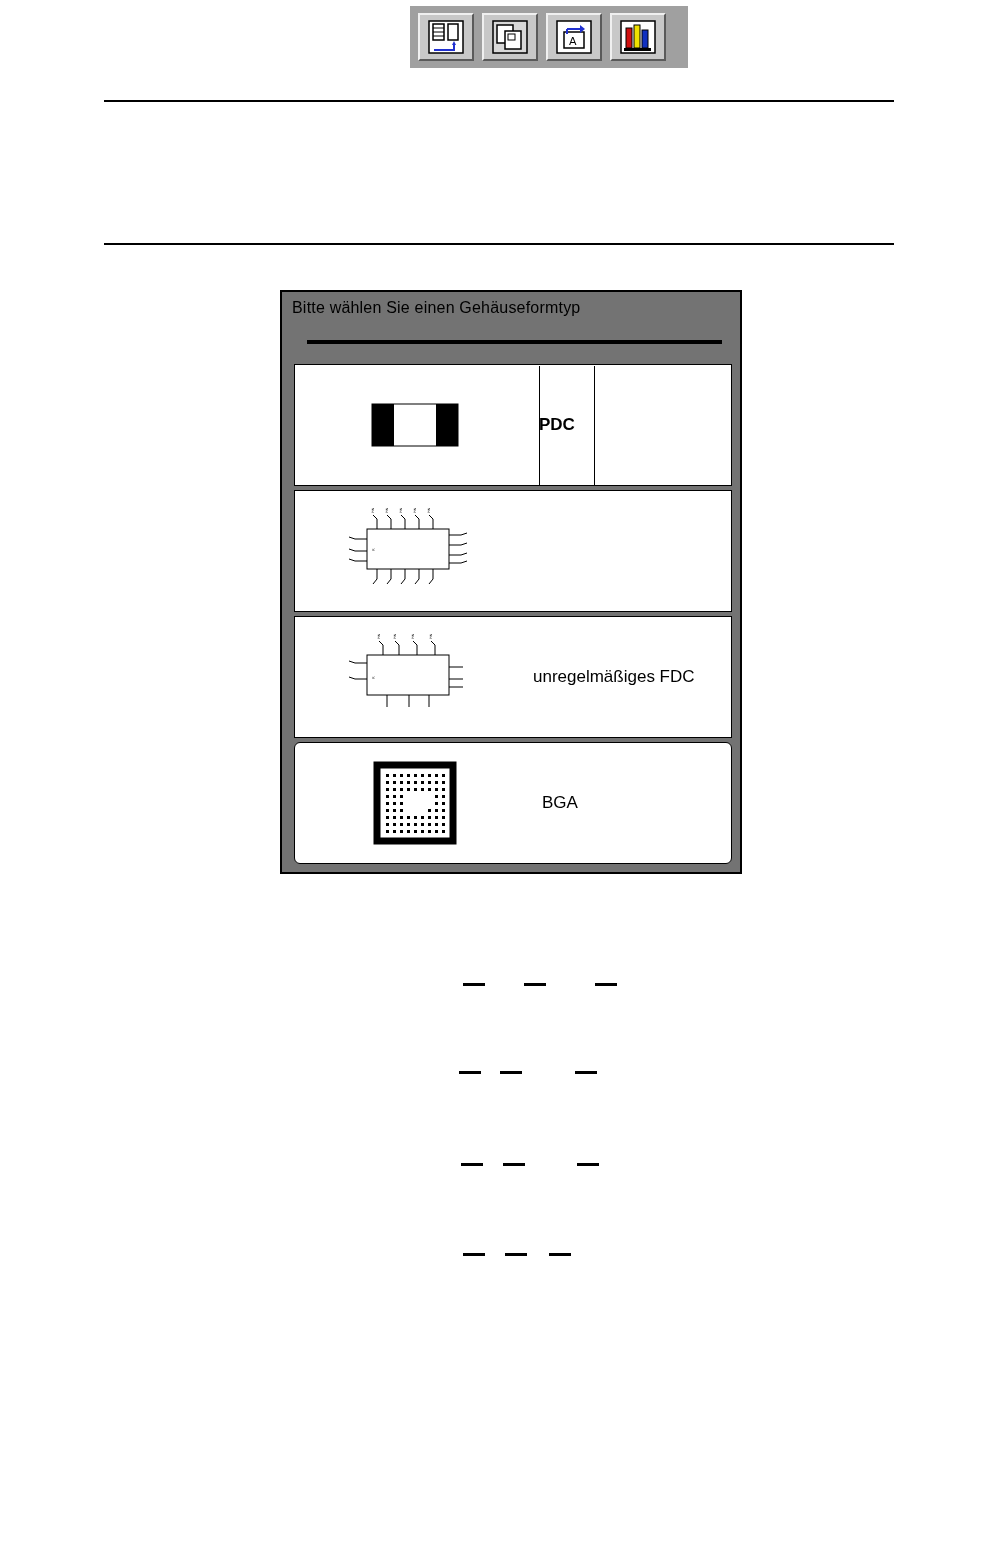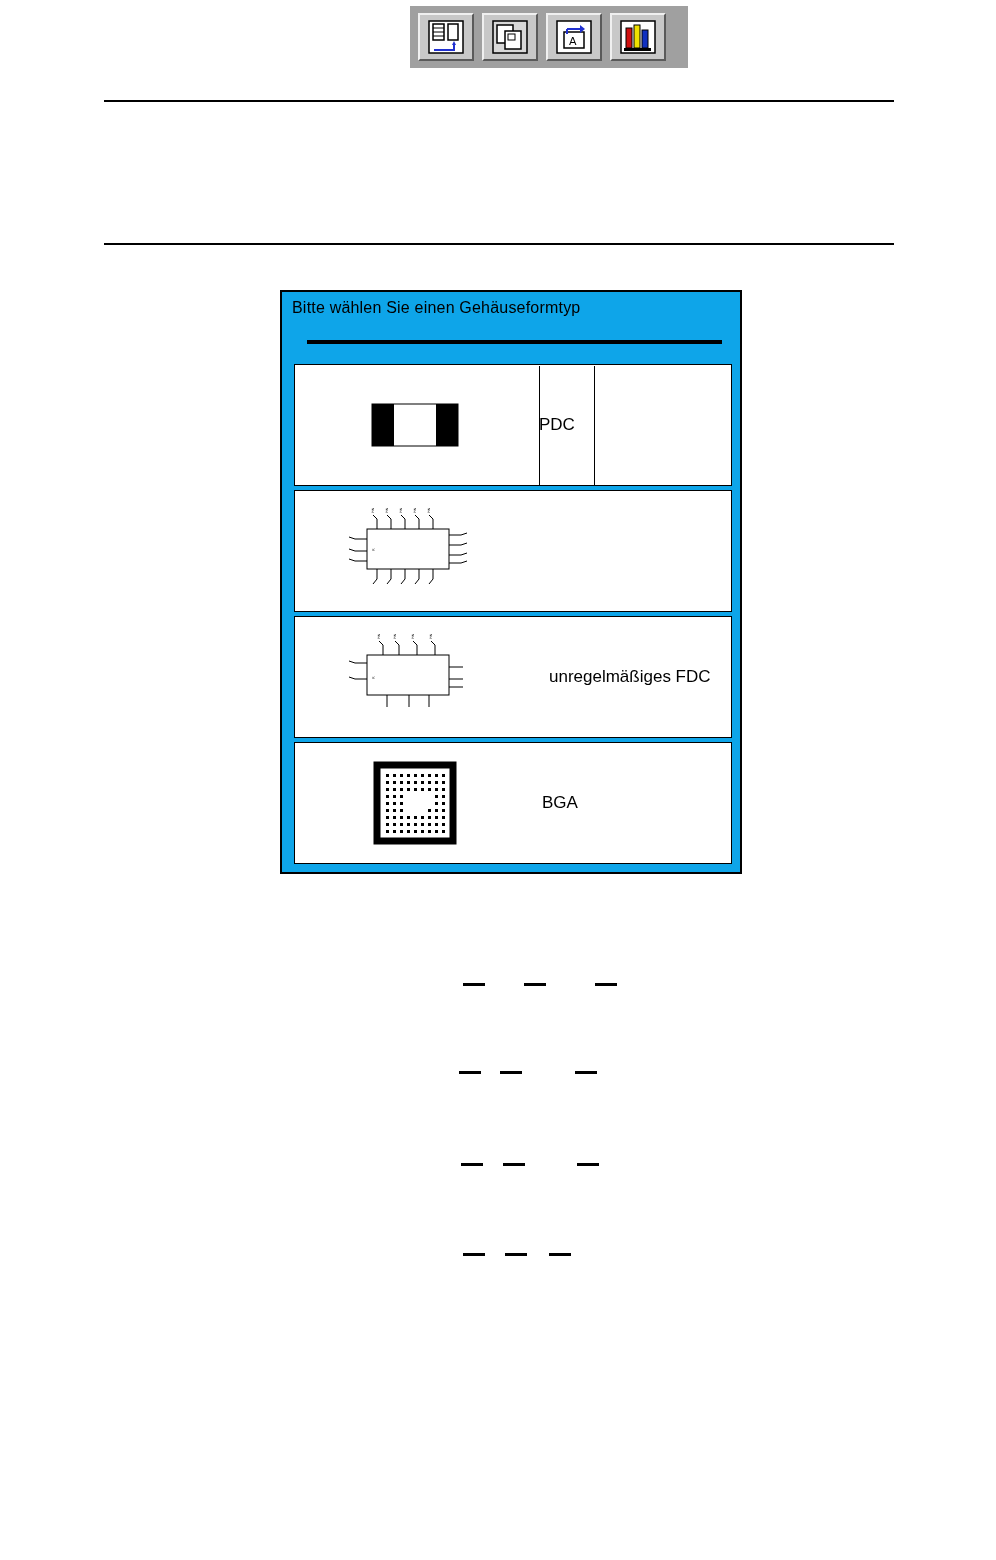--- a/index.html
+++ b/index.html
@@ -57,21 +57,21 @@
   #rule-top { top: 100px; }
   #rule-bottom { top: 243px; }
 
   
   #dialog {
     position: absolute;
     left: 280px;
     top: 290px;
     width: 462px;
     height: 584px;
-    background: #0ea5e9;
+    background: #737373;
     border: 2px solid #000000;
     box-sizing: border-box;
   }
   #dialog-title {
     position: absolute;
     left: 10px;
     top: 7px;
     font-size: 16px;
     letter-spacing: 0.2px;
     white-space: nowrap;
@@ -86,37 +86,37 @@
   }
 
   .pkg-row {
     position: absolute;
     left: 12px;
     width: 438px;
     border: 1px solid #000000;
     box-sizing: border-box;
     background: #ffffff;
   }
-  #row-0 { top: 72px;  height: 122px; }
+  #row-0 { top: 72px;  height: 122px; font-weight: bold; }
   #row-1 { top: 198px; height: 122px; }
   #row-2 { top: 324px; height: 122px; }
-  #row-3 { top: 450px; height: 122px; }
+  #row-3 { top: 450px; height: 122px; border-radius: 6px; }
 
   .pkg-label {
     position: absolute;
     top: 0;
     bottom: 0;
     display: flex;
     align-items: center;
     font-size: 17px;
     white-space: nowrap;
   }
   #label-0 { left: 244px; }
   #label-1 { left: 238px; }
-  #label-2 { left: 238px; margin-left: 16px; }
+  #label-2 { left: 238px; }
   #label-3 { left: 247px; }
 
   .pkg-art {
     position: absolute;
     top: 0;
     bottom: 0;
     left: 0;
     width: 240px;
     display: flex;
     align-items: center;

